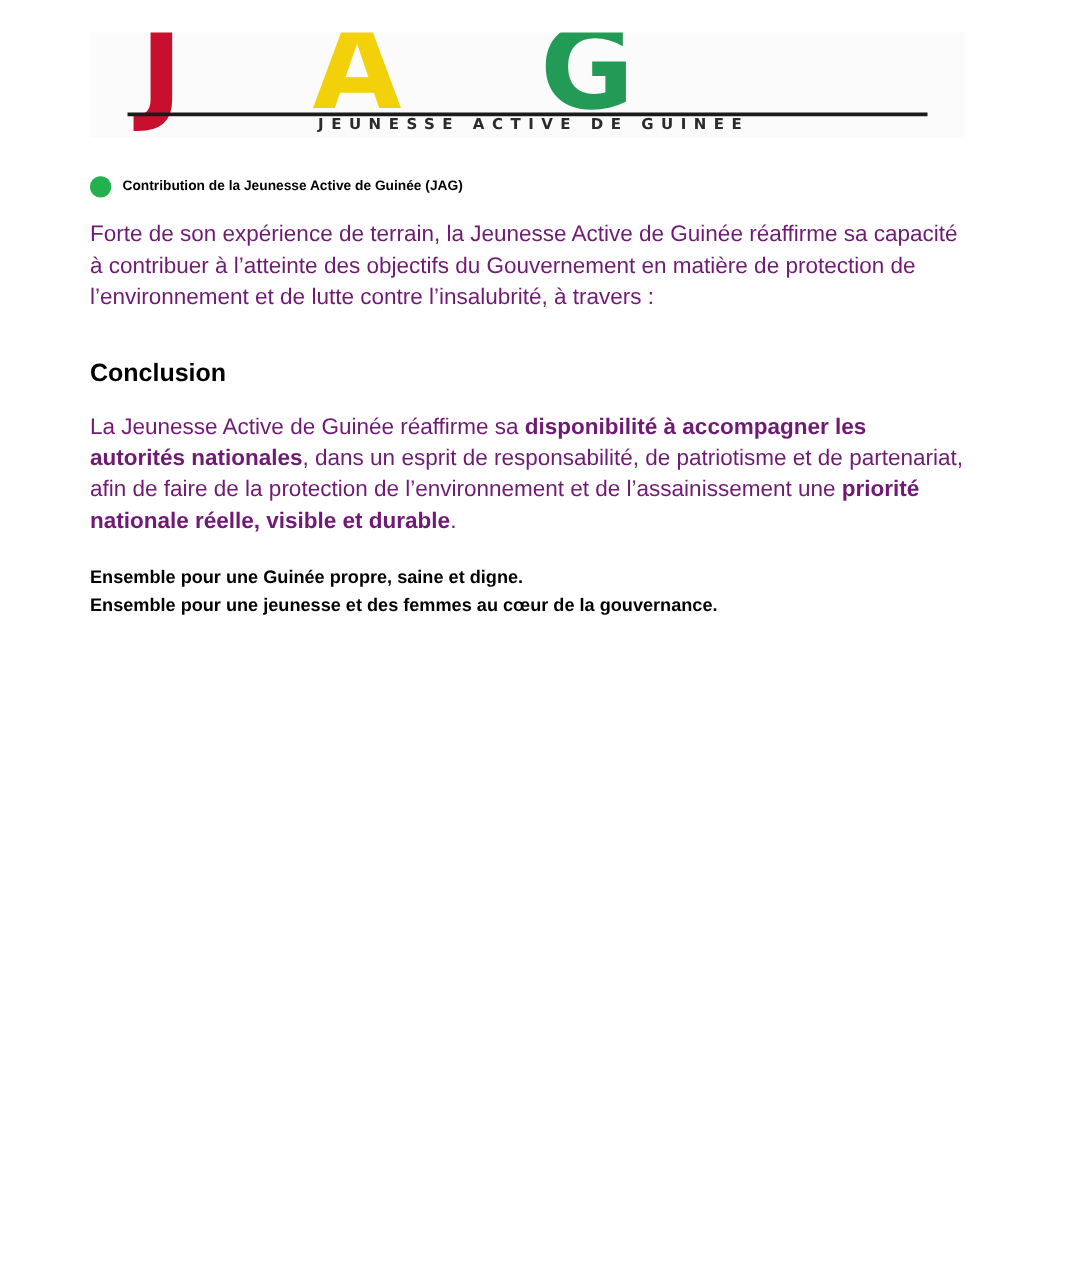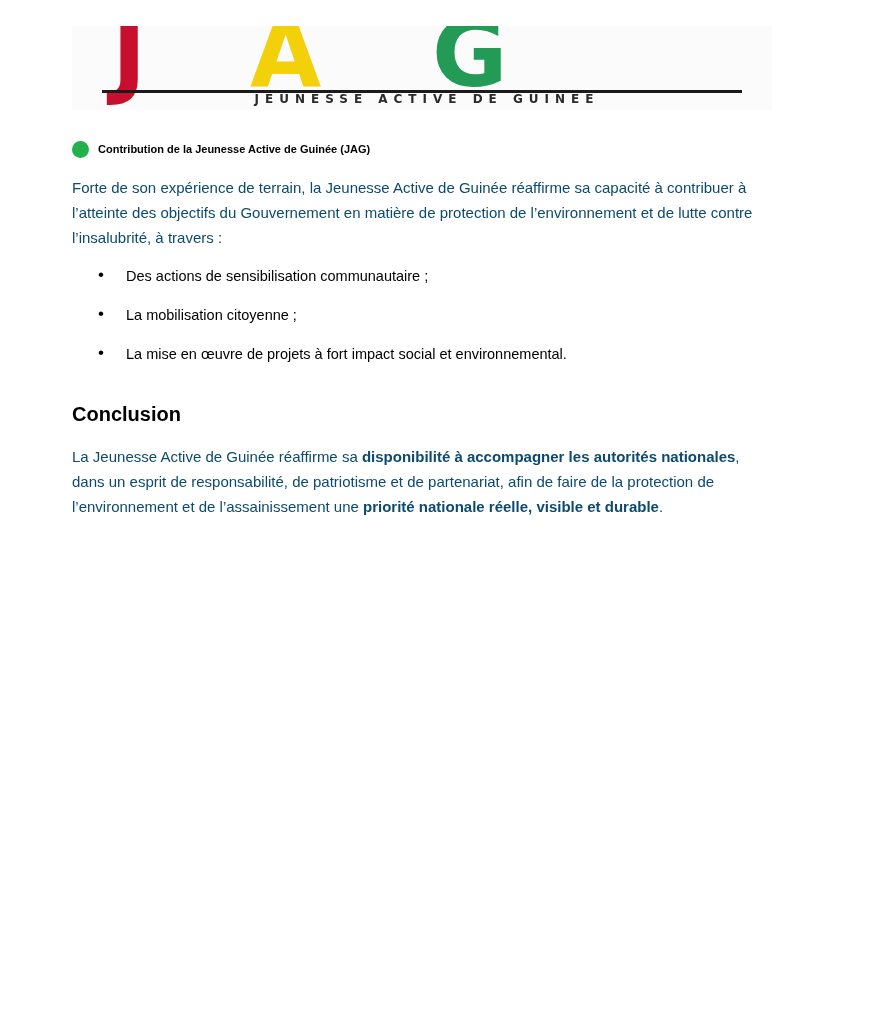--- a/index.html
+++ b/index.html
@@ -91,24 +91,24 @@
     background: #22b14c;
     flex: 0 0 auto;
     margin-top: 1px;
   }
   .heading-text {
     font-size: 11px;
     font-weight: 700;
     line-height: 19px;
   }
   p.body {
-    font-size: 15px;
+    font-size: 18px;
     line-height: 25px;
     margin: 0 0 14px 0;
-    color: #0c4a6e;
+    color: #701a75;
   }
   ul.list {
     list-style: none;
     margin: 16px 0 0 0;
     padding: 0;
   }
   ul.list li {
     position: relative;
     font-size: 14.5px;
     line-height: 21px;
@@ -153,25 +153,24 @@
 
   <div class="content">
 
     <div class="heading-row">
       <span class="bullet-dot"></span>
       <span class="heading-text">Contribution de la Jeunesse Active de Guinée (JAG)</span>
     </div>
 
     <p class="body">Forte de son expérience de terrain, la Jeunesse Active de Guinée réaffirme sa capacité à contribuer à l’atteinte des objectifs du Gouvernement en matière de protection de l’environnement et de lutte contre l’insalubrité, à travers :</p>
 
-    <ul class="list">
-      <li>Des actions de sensibilisation communautaire ;</li>
-      <li>La mobilisation citoyenne ;</li>
-      <li>La mise en œuvre de projets à fort impact social et environnemental.</li>
-    </ul>
 
     <div class="section-title">Conclusion</div>
 
     <p class="body"><span>La Jeunesse Active de Guinée réaffirme sa </span><span class="strong">disponibilité à accompagner les autorités nationales</span><span>, dans un esprit de responsabilité, de patriotisme et de partenariat, afin de faire de la protection de l’environnement et de l’assainissement une </span><span class="strong">priorité nationale réelle, visible et durable</span><span>.</span></p>
 
+    <div class="closing">
+      <div>Ensemble pour une Guinée propre, saine et digne.</div>
+      <div>Ensemble pour une jeunesse et des femmes au cœur de la gouvernance.</div>
+    </div>
 
   </div>
 </div>
 
 </body></html>

